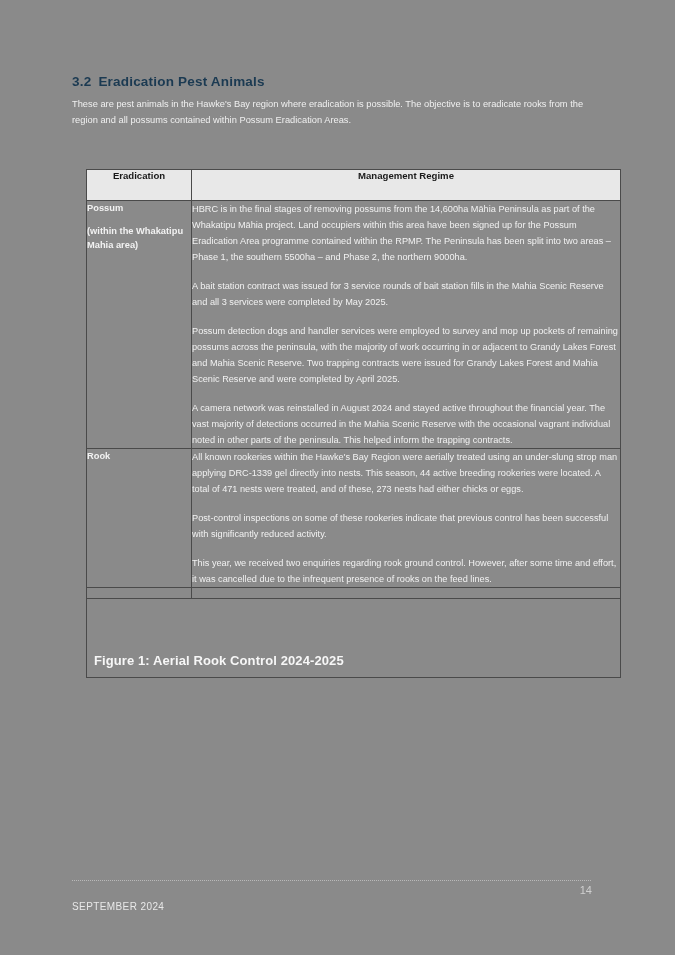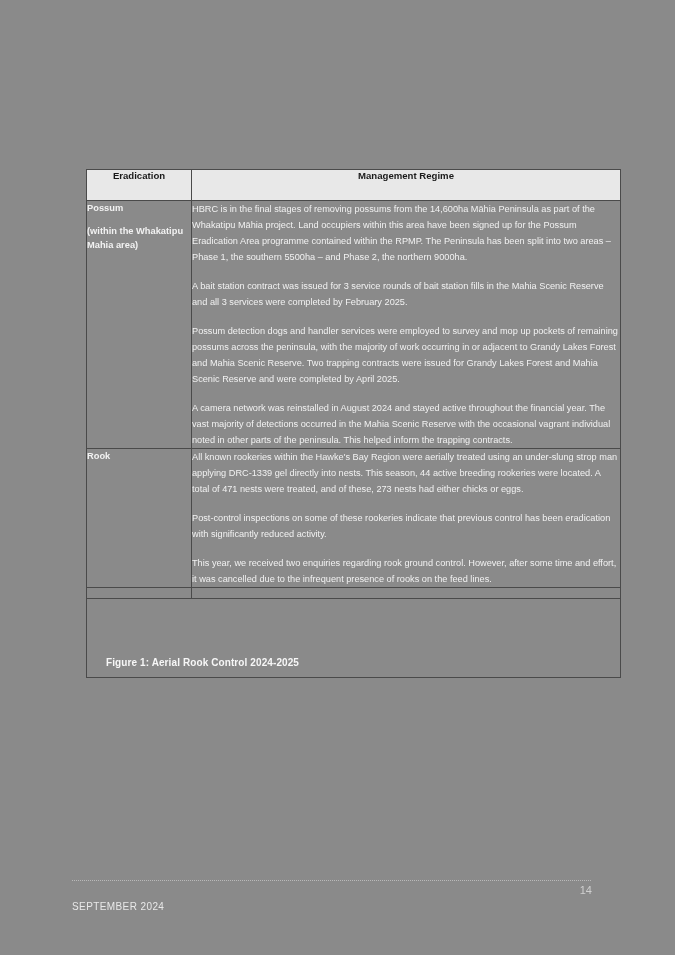--- a/index.html
+++ b/index.html
@@ -97,23 +97,23 @@
   td.cell-body p:last-child {
     margin-bottom: 0;
   }
   .figure-cell {
     height: 78px;
     position: relative;
     padding: 0;
   }
   .figure-caption {
     position: absolute;
-    left: 19px;
+    left: 7px;
     bottom: 9px;
-    font-size: 10px;
+    font-size: 13px;
     font-weight: bold;
     color: #f7f7f7;
     letter-spacing: 0.1px;
   }
   .footer-rule {
     position: absolute;
     left: 72px;
     top: 880px;
     width: 519px;
     height: 0;
@@ -137,20 +137,24 @@
   .spacer-row td {
     height: 10px;
   }
 </style>
 </head>
 <body>
 
 <div class="page">
 
   <div class="content">
+    <h2 class="heading">
+      <span class="num">3.2</span><span>Eradication Pest Animals</span>
+    </h2>
+    <p class="intro">These are pest animals in the Hawke's Bay region where eradication is possible. The objective is to eradicate rooks from the region and all possums contained within Possum Eradication Areas.</p>
   </div>
 
   <table class="main-table">
     <colgroup>
       <col class="col-a">
       <col class="col-b">
     </colgroup>
     <thead>
       <tr>
         <th class="th-cell">Eradication</th>
@@ -158,32 +162,32 @@
       </tr>
     </thead>
     <tbody>
       <tr>
         <td class="cell cell-label">
           <p class="label-main">Possum</p>
           <p class="label-sub">(within the Whakatipu Mahia area)</p>
         </td>
         <td class="cell cell-body">
           <p>HBRC is in the final stages of removing possums from the 14,600ha Māhia Peninsula as part of the Whakatipu Māhia project. Land occupiers within this area have been signed up for the Possum Eradication Area programme contained within the RPMP. The Peninsula has been split into two areas – Phase 1, the southern 5500ha – and Phase 2, the northern 9000ha.</p>
-          <p>A bait station contract was issued for 3 service rounds of bait station fills in the Mahia Scenic Reserve and all 3 services were completed by February 2025.</p>
+          <p>A bait station contract was issued for 3 service rounds of bait station fills in the Mahia Scenic Reserve and all 3 services were completed by May 2025.</p>
           <p>Possum detection dogs and handler services were employed to survey and mop up pockets of remaining possums across the peninsula, with the majority of work occurring in or adjacent to Grandy Lakes Forest and Mahia Scenic Reserve. Two trapping contracts were issued for Grandy Lakes Forest and Mahia Scenic Reserve and were completed by April 2025.</p>
           <p>A camera network was reinstalled in August 2024 and stayed active throughout the financial year. The vast majority of detections occurred in the Mahia Scenic Reserve with the occasional vagrant individual noted in other parts of the peninsula. This helped inform the trapping contracts.</p>
         </td>
       </tr>
       <tr>
         <td class="cell cell-label">
           <p class="label-main">Rook</p>
         </td>
         <td class="cell cell-body">
           <p>All known rookeries within the Hawke's Bay Region were aerially treated using an under-slung strop man applying DRC-1339 gel directly into nests. This season, 44 active breeding rookeries were located. A total of 471 nests were treated, and of these, 273 nests had either chicks or eggs.</p>
-          <p>Post-control inspections on some of these rookeries indicate that previous control has been eradication with significantly reduced activity.</p>
+          <p>Post-control inspections on some of these rookeries indicate that previous control has been successful with significantly reduced activity.</p>
           <p>This year, we received two enquiries regarding rook ground control. However, after some time and effort, it was cancelled due to the infrequent presence of rooks on the feed lines.</p>
         </td>
       </tr>
       <tr class="spacer-row">
         <td></td>
         <td></td>
       </tr>
       <tr>
         <td class="figure-cell" colspan="2">
           <span class="figure-caption">Figure 1: Aerial Rook Control 2024-2025</span>

